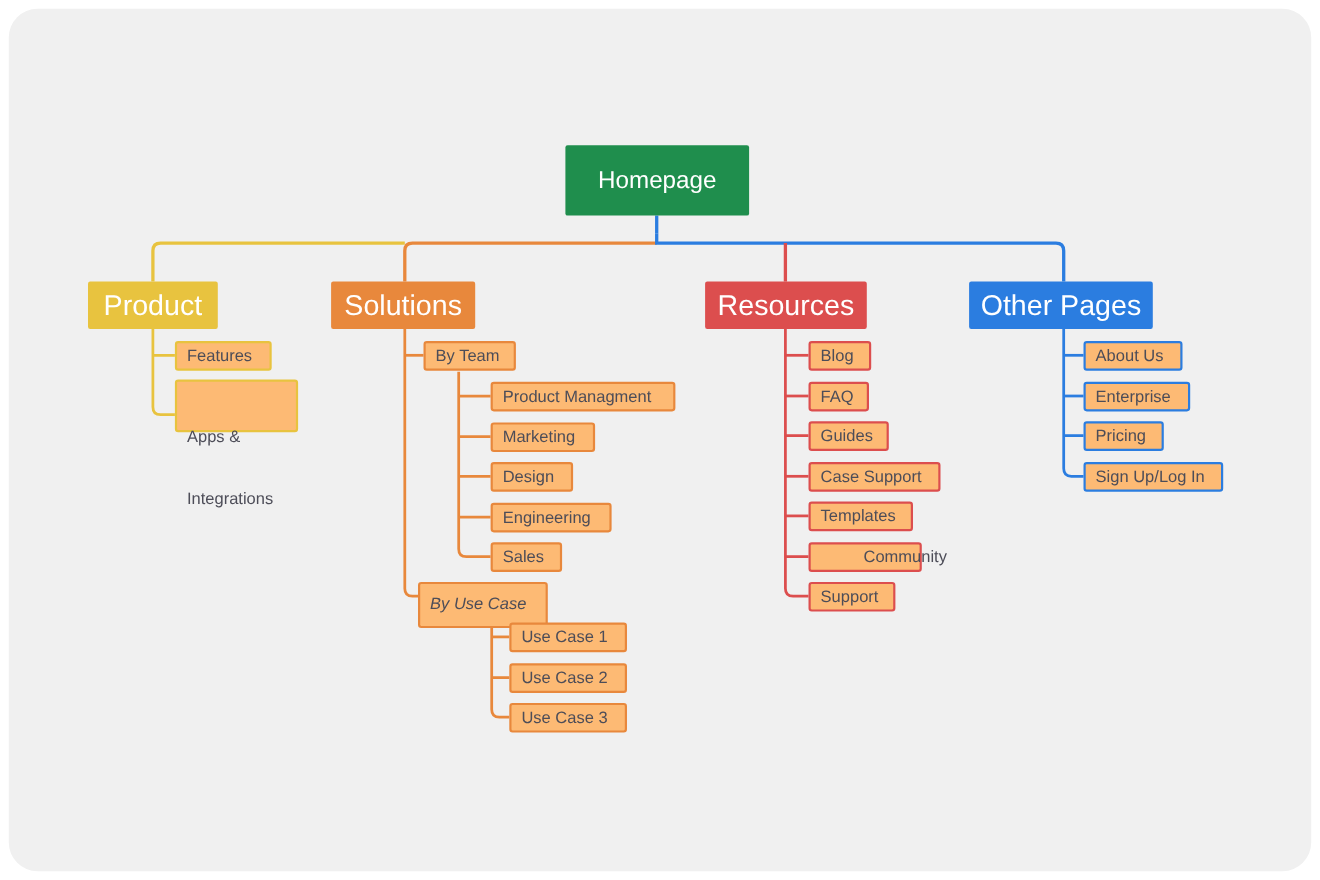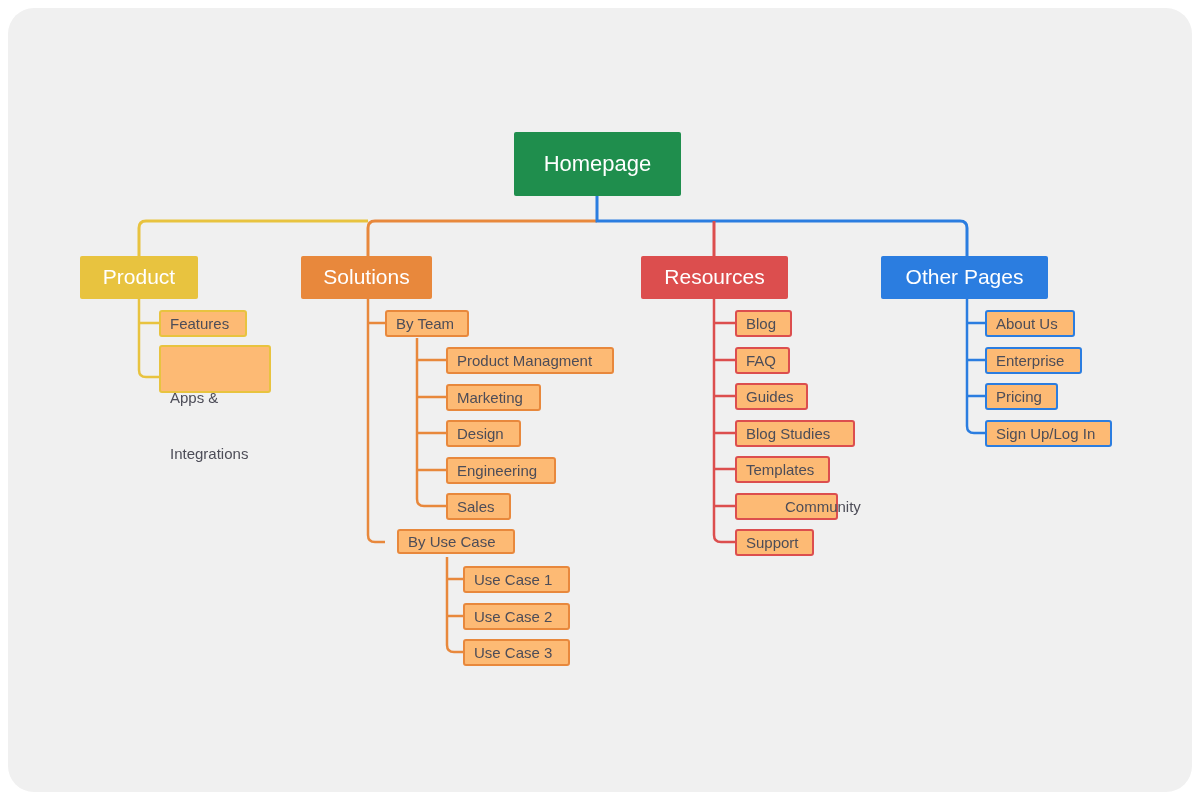--- a/index.html
+++ b/index.html
@@ -31,21 +31,21 @@
     position: absolute;
     display: flex;
     align-items: center;
     justify-content: center;
     white-space: pre;
     line-height: 1.18;
   }
   
   .hdr {
     color: #ffffff;
-    font-size: 21px;
+    font-size: 26px;
     border-radius: 2px;
   }
   .hdr.root { font-size: 22px; }
   
   .leaf {
     background: #fdba74;
     color: #4d4d58;
     font-size: 15px;
     border-style: solid;
     border-width: 2px;
@@ -164,21 +164,21 @@
     </div>
 
     <div class="node leaf" style="left:446px; top:457px; width:110px; height:27px; border-color:#e8883c;">
       <span>Engineering</span>
     </div>
 
     <div class="node leaf" style="left:446px; top:493px; width:65px; height:27px; border-color:#e8883c;">
       <span>Sales</span>
     </div>
 
-    <div class="node leaf" style="left:397px; top:529px; width:118px; height:25px; border-color:#e8883c;">
+    <div class="node leaf" style="left:380px; top:529px; width:118px; height:42px; border-color:#e8883c;font-style:italic;">
       <span>By Use Case</span>
     </div>
 
     <div class="node leaf" style="left:463px; top:566px; width:107px; height:27px; border-color:#e8883c;">
       <span>Use Case 1</span>
     </div>
 
     <div class="node leaf" style="left:463px; top:603px; width:107px; height:27px; border-color:#e8883c;">
       <span>Use Case 2</span>
     </div>
@@ -193,21 +193,21 @@
 
     <div class="node leaf" style="left:735px; top:347px; width:55px; height:27px; border-color:#dc4e4e;">
       <span>FAQ</span>
     </div>
 
     <div class="node leaf" style="left:735px; top:383px; width:73px; height:27px; border-color:#dc4e4e;">
       <span>Guides</span>
     </div>
 
     <div class="node leaf" style="left:735px; top:420px; width:120px; height:27px; border-color:#dc4e4e;">
-      <span>Blog Studies</span>
+      <span>Case Support</span>
     </div>
 
     <div class="node leaf" style="left:735px; top:456px; width:95px; height:27px; border-color:#dc4e4e;">
       <span>Templates</span>
     </div>
 
     <div class="node leaf" style="left:735px; top:493px; width:103px; height:27px; border-color:#dc4e4e;padding-left:48px;">
       <span>Community</span>
     </div>
 

